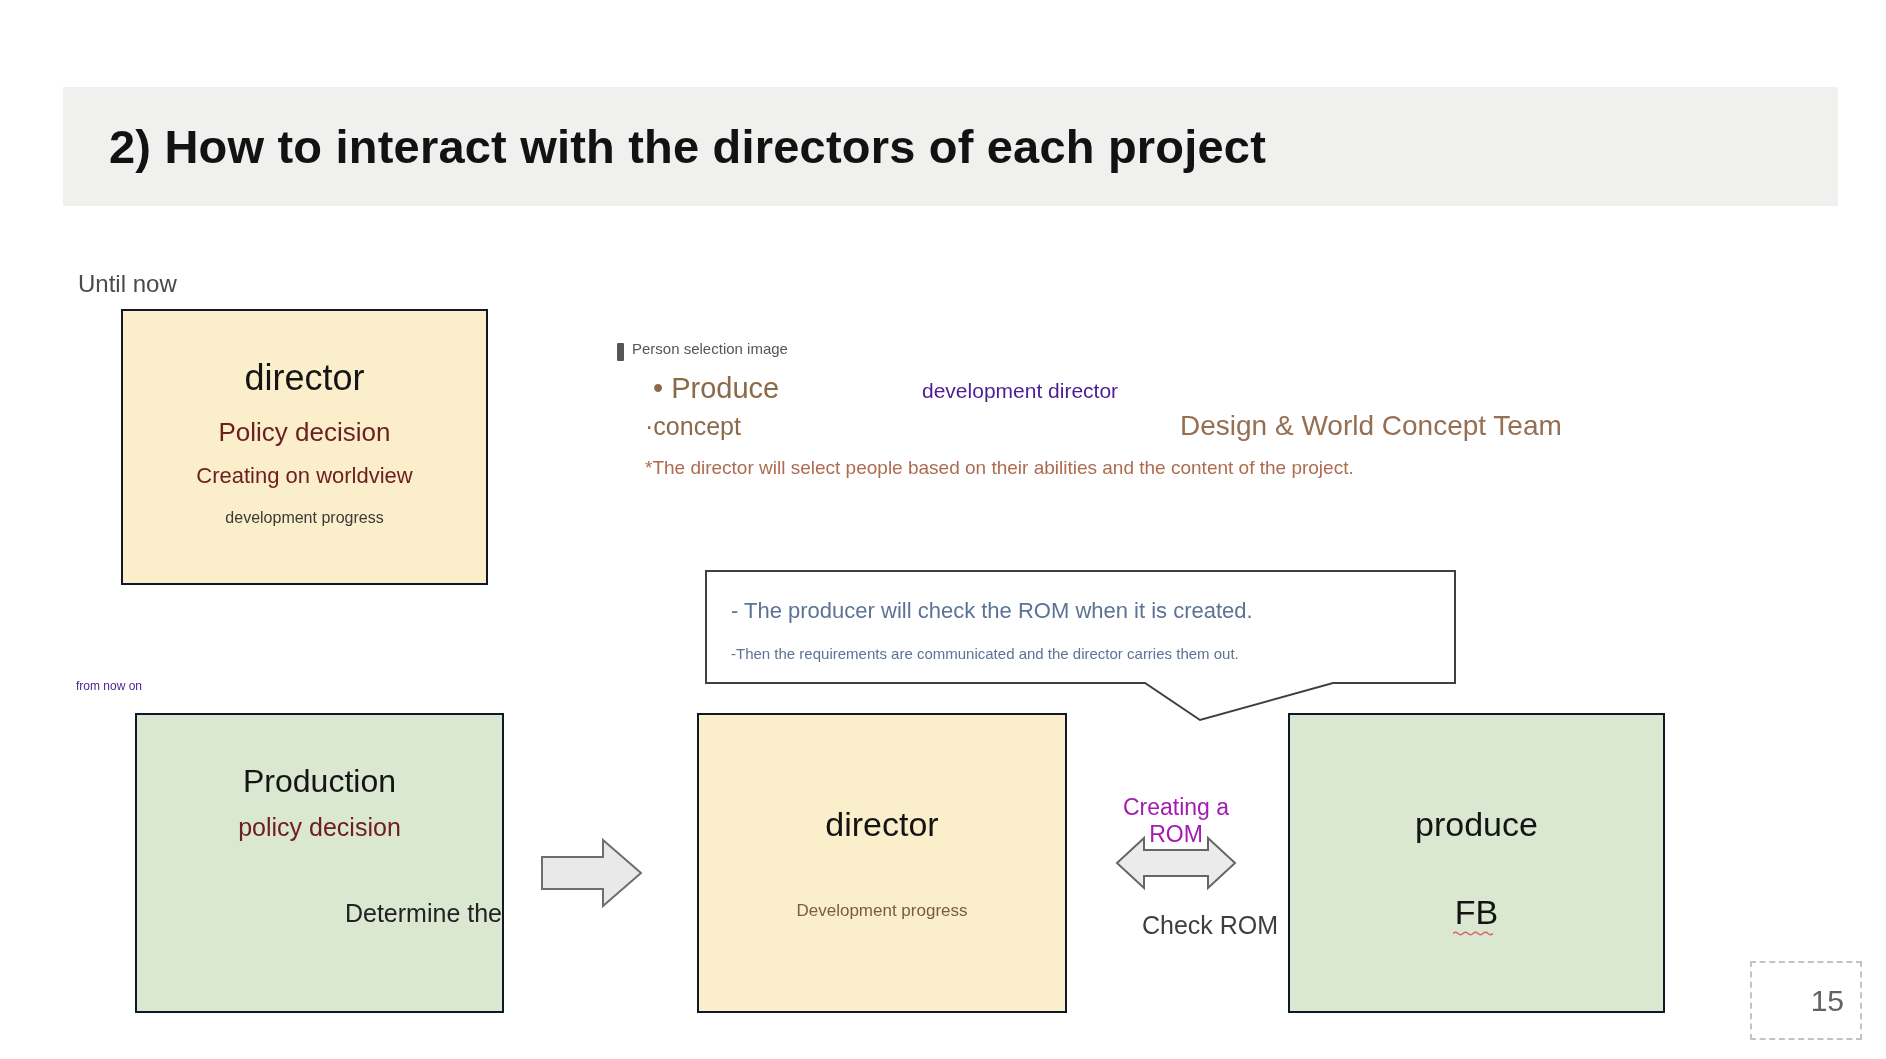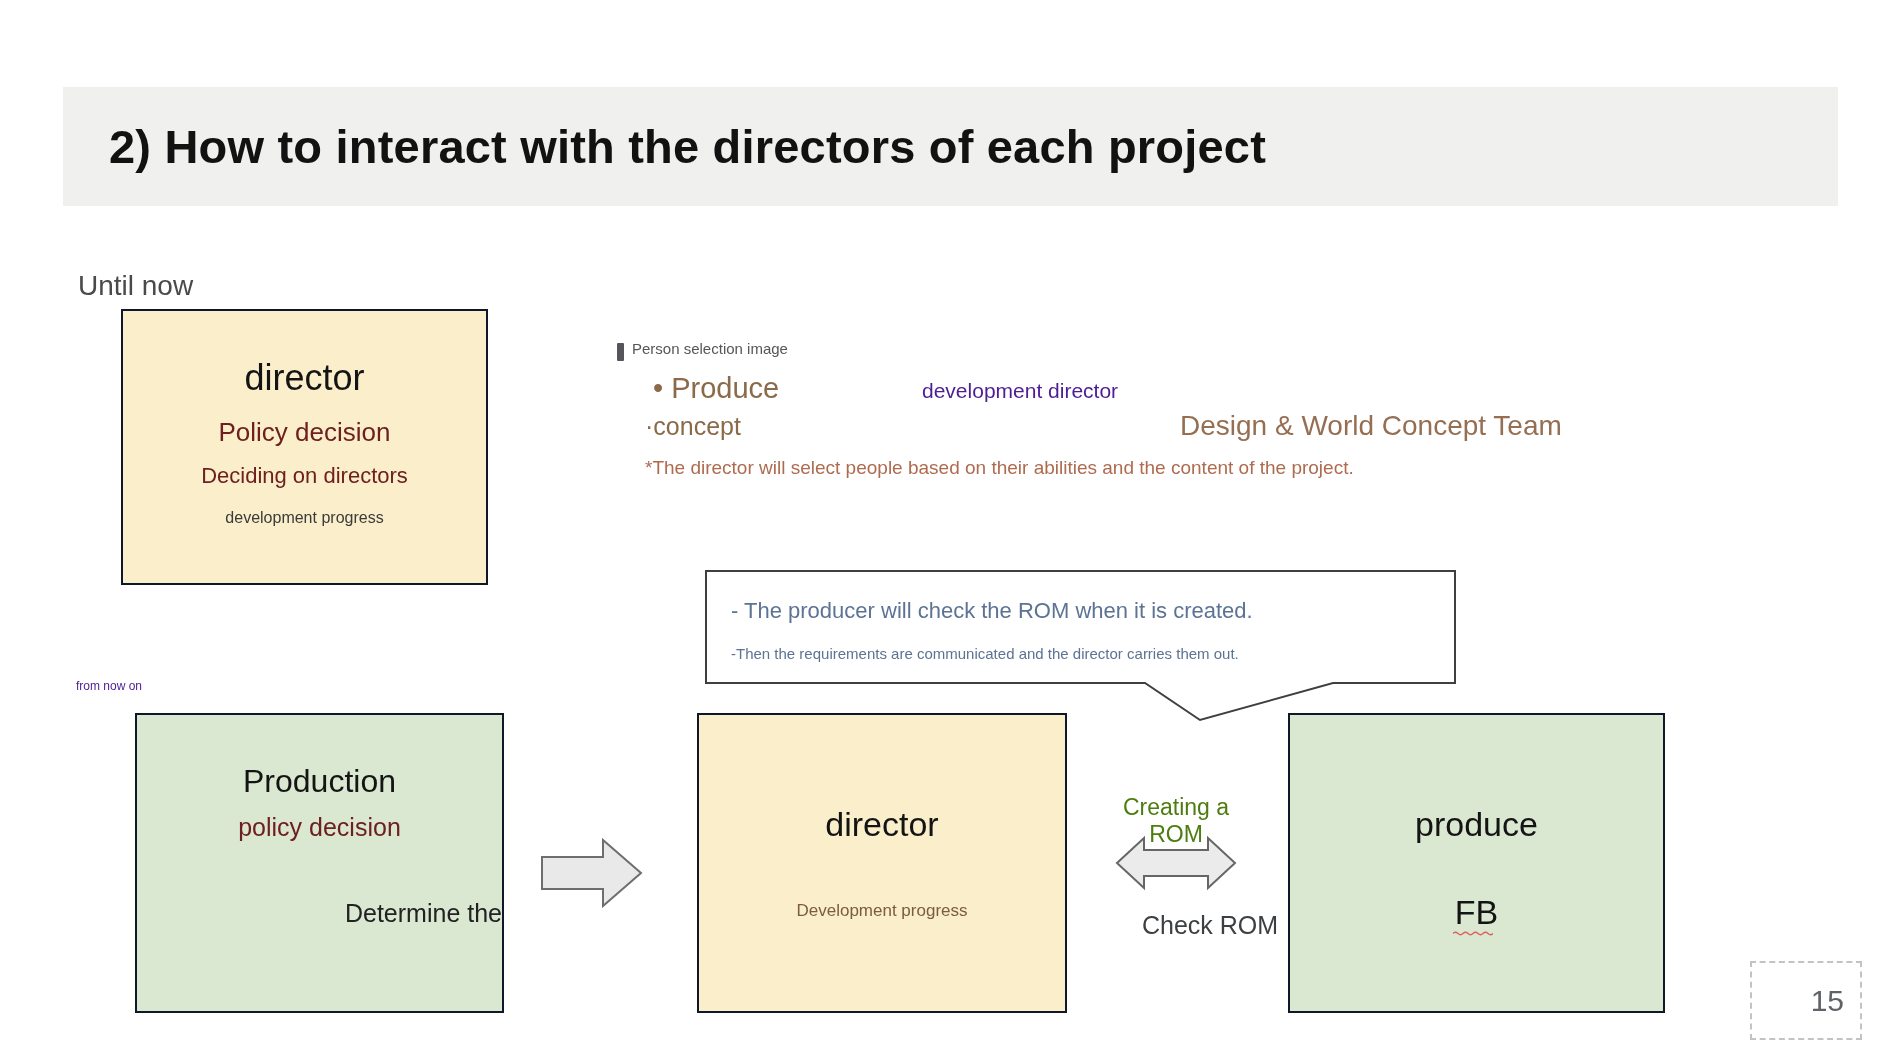--- a/index.html
+++ b/index.html
@@ -24,21 +24,21 @@
     padding-left: 34px;
     font-size: 47px;
     font-weight: 600;
     color: #121212;
     letter-spacing: 0.2px;
     margin-left: 12px;
   }
 
   
   .section-label { color: #4A4A4A; }
-  .until-now { left: 78px; top: 270px; font-size: 28px; }
+  .until-now { left: 78px; top: 270px; font-size: 24px; }
   .from-now-on { left: 76px; top: 679px; font-size: 12px; color: #4c1d95; text-align: right; }
 
   
   .box {
     border: 2px solid #0f172a;
   }
   .box-yellow { background: #FBEFCB; }
   .box-green  { background: #DAE7D1; }
   .box-line { position: absolute; left: 0; width: 100%; text-align: center; }
 
@@ -69,21 +69,21 @@
   
   .callout-svg { left: 700px; top: 565px; width: 765px; height: 170px; }
   .callout-line1 { left: 731px; top: 598px; font-size: 22px; color: #5C7394; }
   .callout-line2 { left: 731px; top: 645px; font-size: 15px; color: #5C7394; }
 
   
   .arrow-right-svg { left: 541px; top: 838px; width: 102px; height: 70px; }
   .double-arrow-svg { left: 1115px; top: 835px; width: 122px; height: 56px; }
 
   
-  .creating-rom { left: 1094px; top: 794px; width: 164px; text-align: center; font-size: 23px; color: #4d7c0f; }
+  .creating-rom { left: 1094px; top: 794px; width: 164px; text-align: center; font-size: 23px; color: #a21caf; }
   .check-rom { left: 1128px; top: 911px; width: 164px; text-align: center; font-size: 25px; color: #3C4043; }
 
   
   .fb-wrap { display: inline-block; position: relative; }
   .fb-underline { position: absolute; left: -2px; right: -2px; bottom: -4px; height: 5px; }
 
   
   .page-number-box {
     left: 1750px; top: 961px; width: 112px; height: 79px;
     border: 2px dashed #C3C3C3;
@@ -98,21 +98,21 @@
 
   <div class="abs title-banner">
     <div class="title-text">2) How to interact with the directors of each project</div>
   </div>
 
   <div class="abs section-label until-now">Until now</div>
 
   <div class="abs box box-yellow director-box-1">
     <div class="box-line t-black-lg" style="top:46px;">director</div>
     <div class="box-line t-maroon-md" style="top:106px;">Policy decision</div>
-    <div class="box-line t-maroon-sm" style="top:152px;">Deciding on directors</div>
+    <div class="box-line t-maroon-sm" style="top:152px;">Creating on worldview</div>
     <div class="box-line t-dark-sm" style="top:198px;">development progress</div>
   </div>
 
   <div class="abs marker-bar"></div>
   <div class="abs person-selection-label">Person selection image</div>
   <div class="abs produce-bullet">• Produce</div>
   <div class="abs development-director">development director</div>
   <div class="abs concept-label">·concept</div>
   <div class="abs team-label">Design &amp; World Concept Team</div>
   <div class="abs selection-note">*The director will select people based on their abilities and the content of the project.</div>

